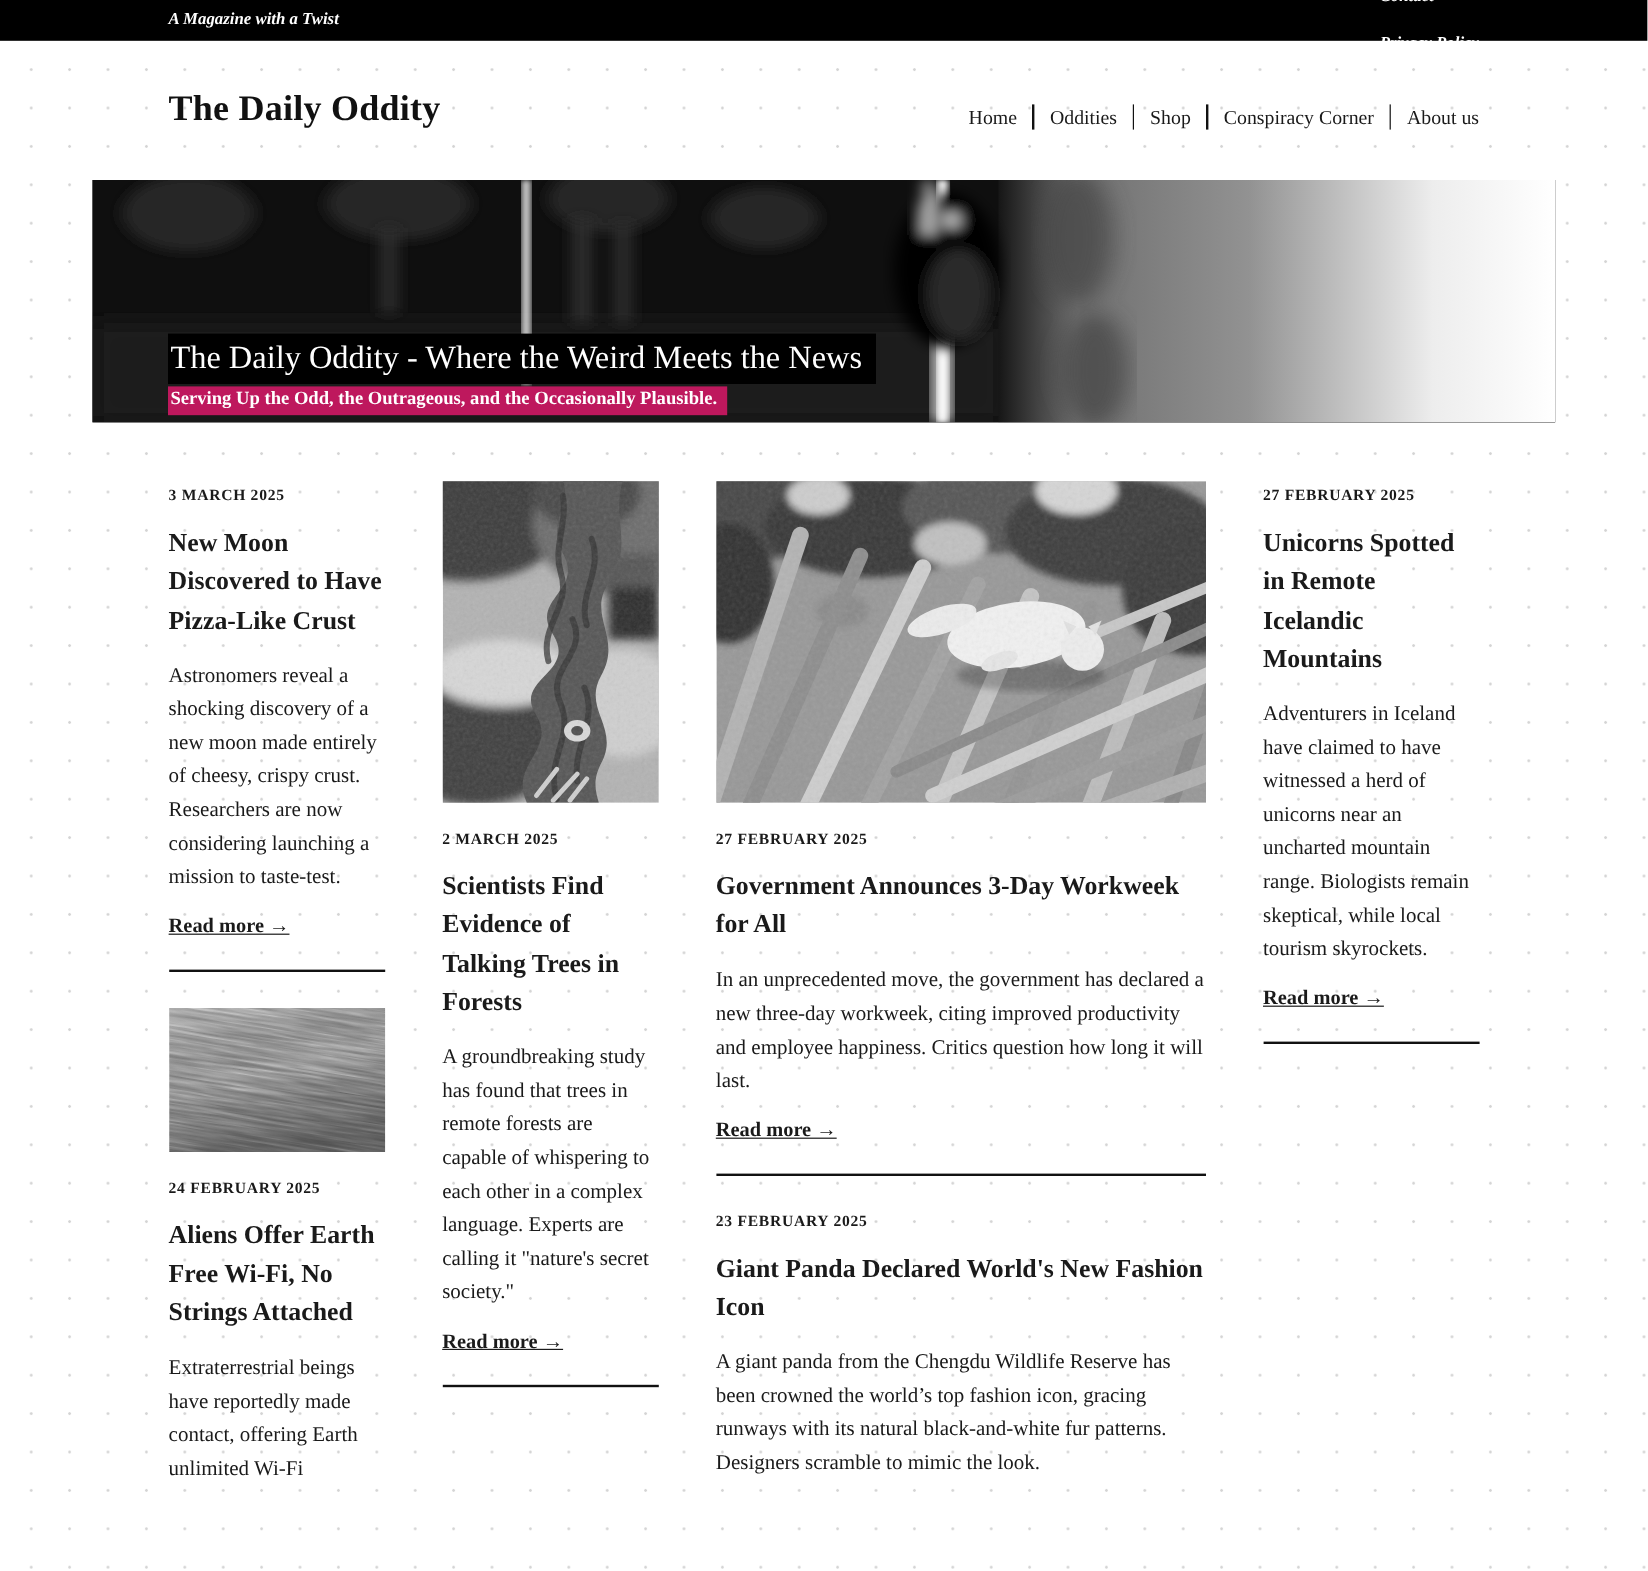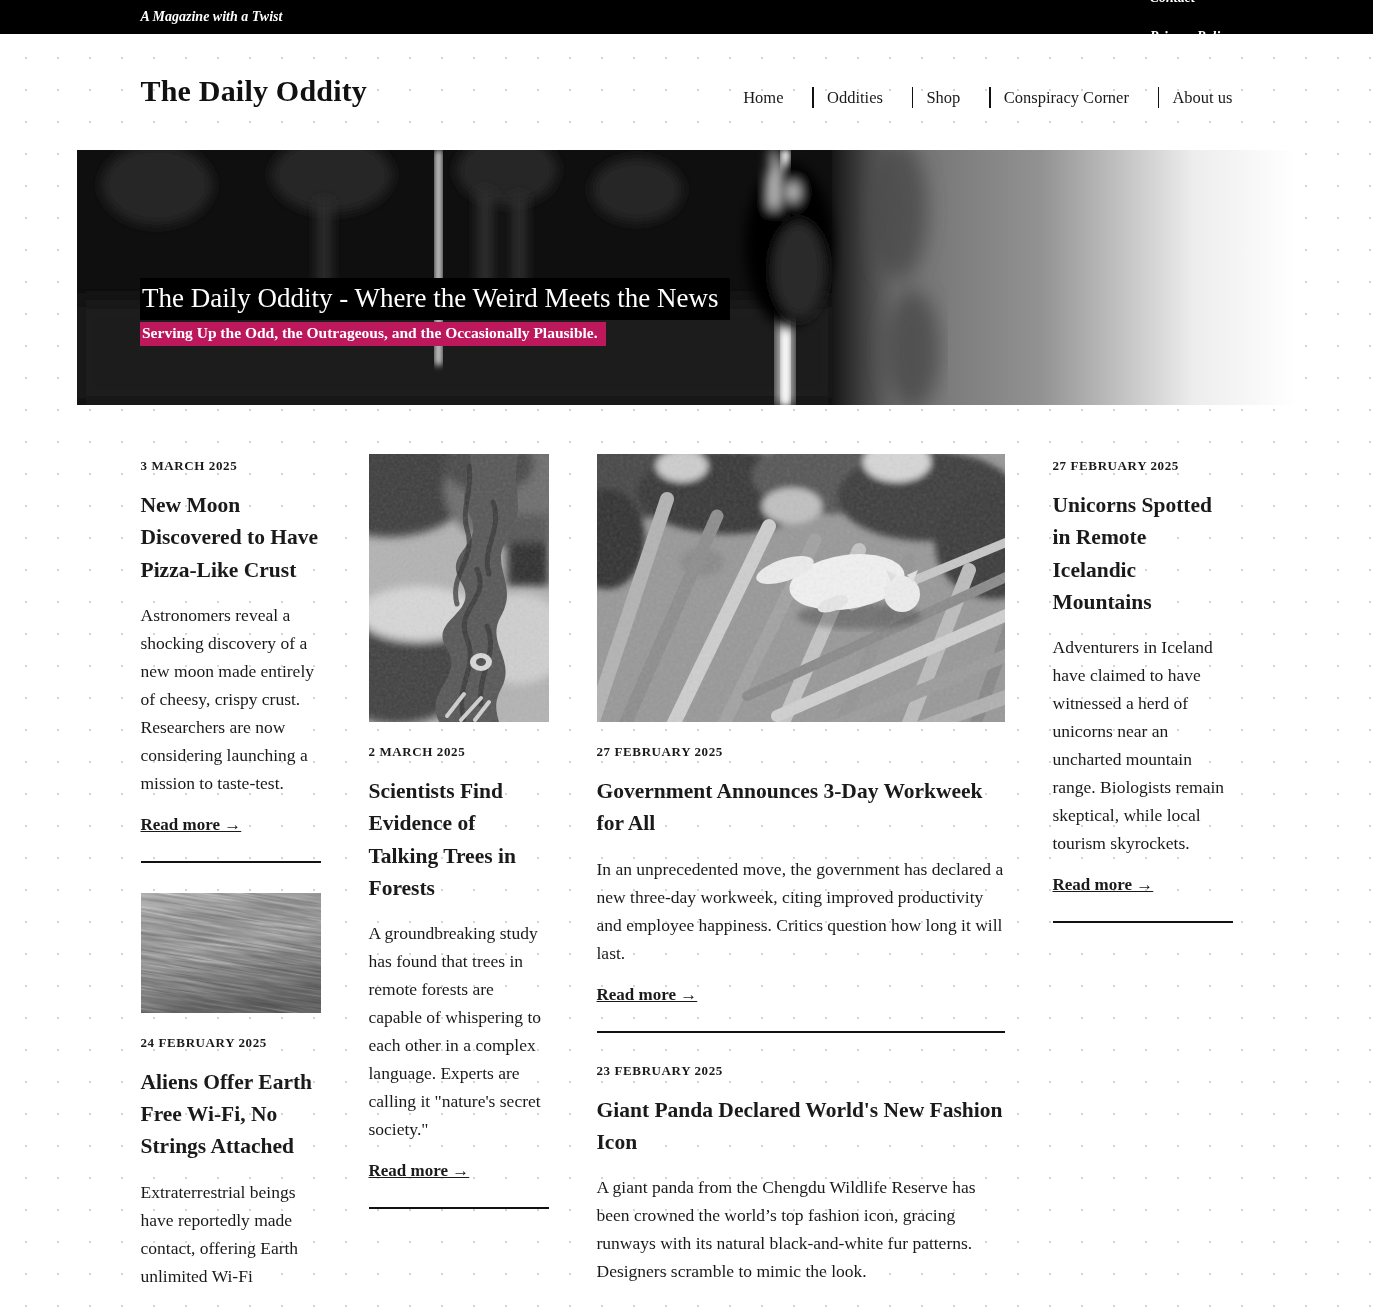--- a/index.html
+++ b/index.html
@@ -23,33 +23,33 @@
     color: #fff; font-weight: bold; font-size: 14px; text-decoration: none;
   }
   .topbar-nav { display: flex; gap: 23px; flex-direction: column; }
 
   
   .site-header {
     display: flex; justify-content: space-between; align-items: flex-end;
     padding: 40px 0 42px 0;
   }
   .site-title { font-size: 30px; font-weight: bold; color: #111; letter-spacing: 0.2px; cursor: pointer; }
-  .main-nav { display: flex; align-items: center; gap: 16px; }
+  .main-nav { display: flex; align-items: center; }
   .main-nav a {
     display: flex; align-items: center;
     color: #1a1a1a; text-decoration: none; font-size: 16.5px;
   }
   .main-nav a + a::before {
     content: ""; display: inline-block; width: 1.5px; height: 21px;
     background: #111; margin: 0 13px;
   }
 
   
   .hero {
-    position: relative; width: 1219px; margin: 0 auto; height: 255px;
+    position: relative; width: 1219px; margin: 0 auto; height: 202px;
     overflow: hidden; background: #0f0f0f;
   }
   .hero svg { display: block; width: 100%; height: 100%; }
   .hero-text { position: absolute; left: 63px; top: 128px; }
   .hero-title {
     display: inline-block; background: #000; color: #fff;
     font-size: 27px; font-weight: normal; padding: 4px 12px 6px 2px; line-height: 1.2;
   }
   .hero-subtitle {
     display: inline-block; background: #be185d; color: #fff;

